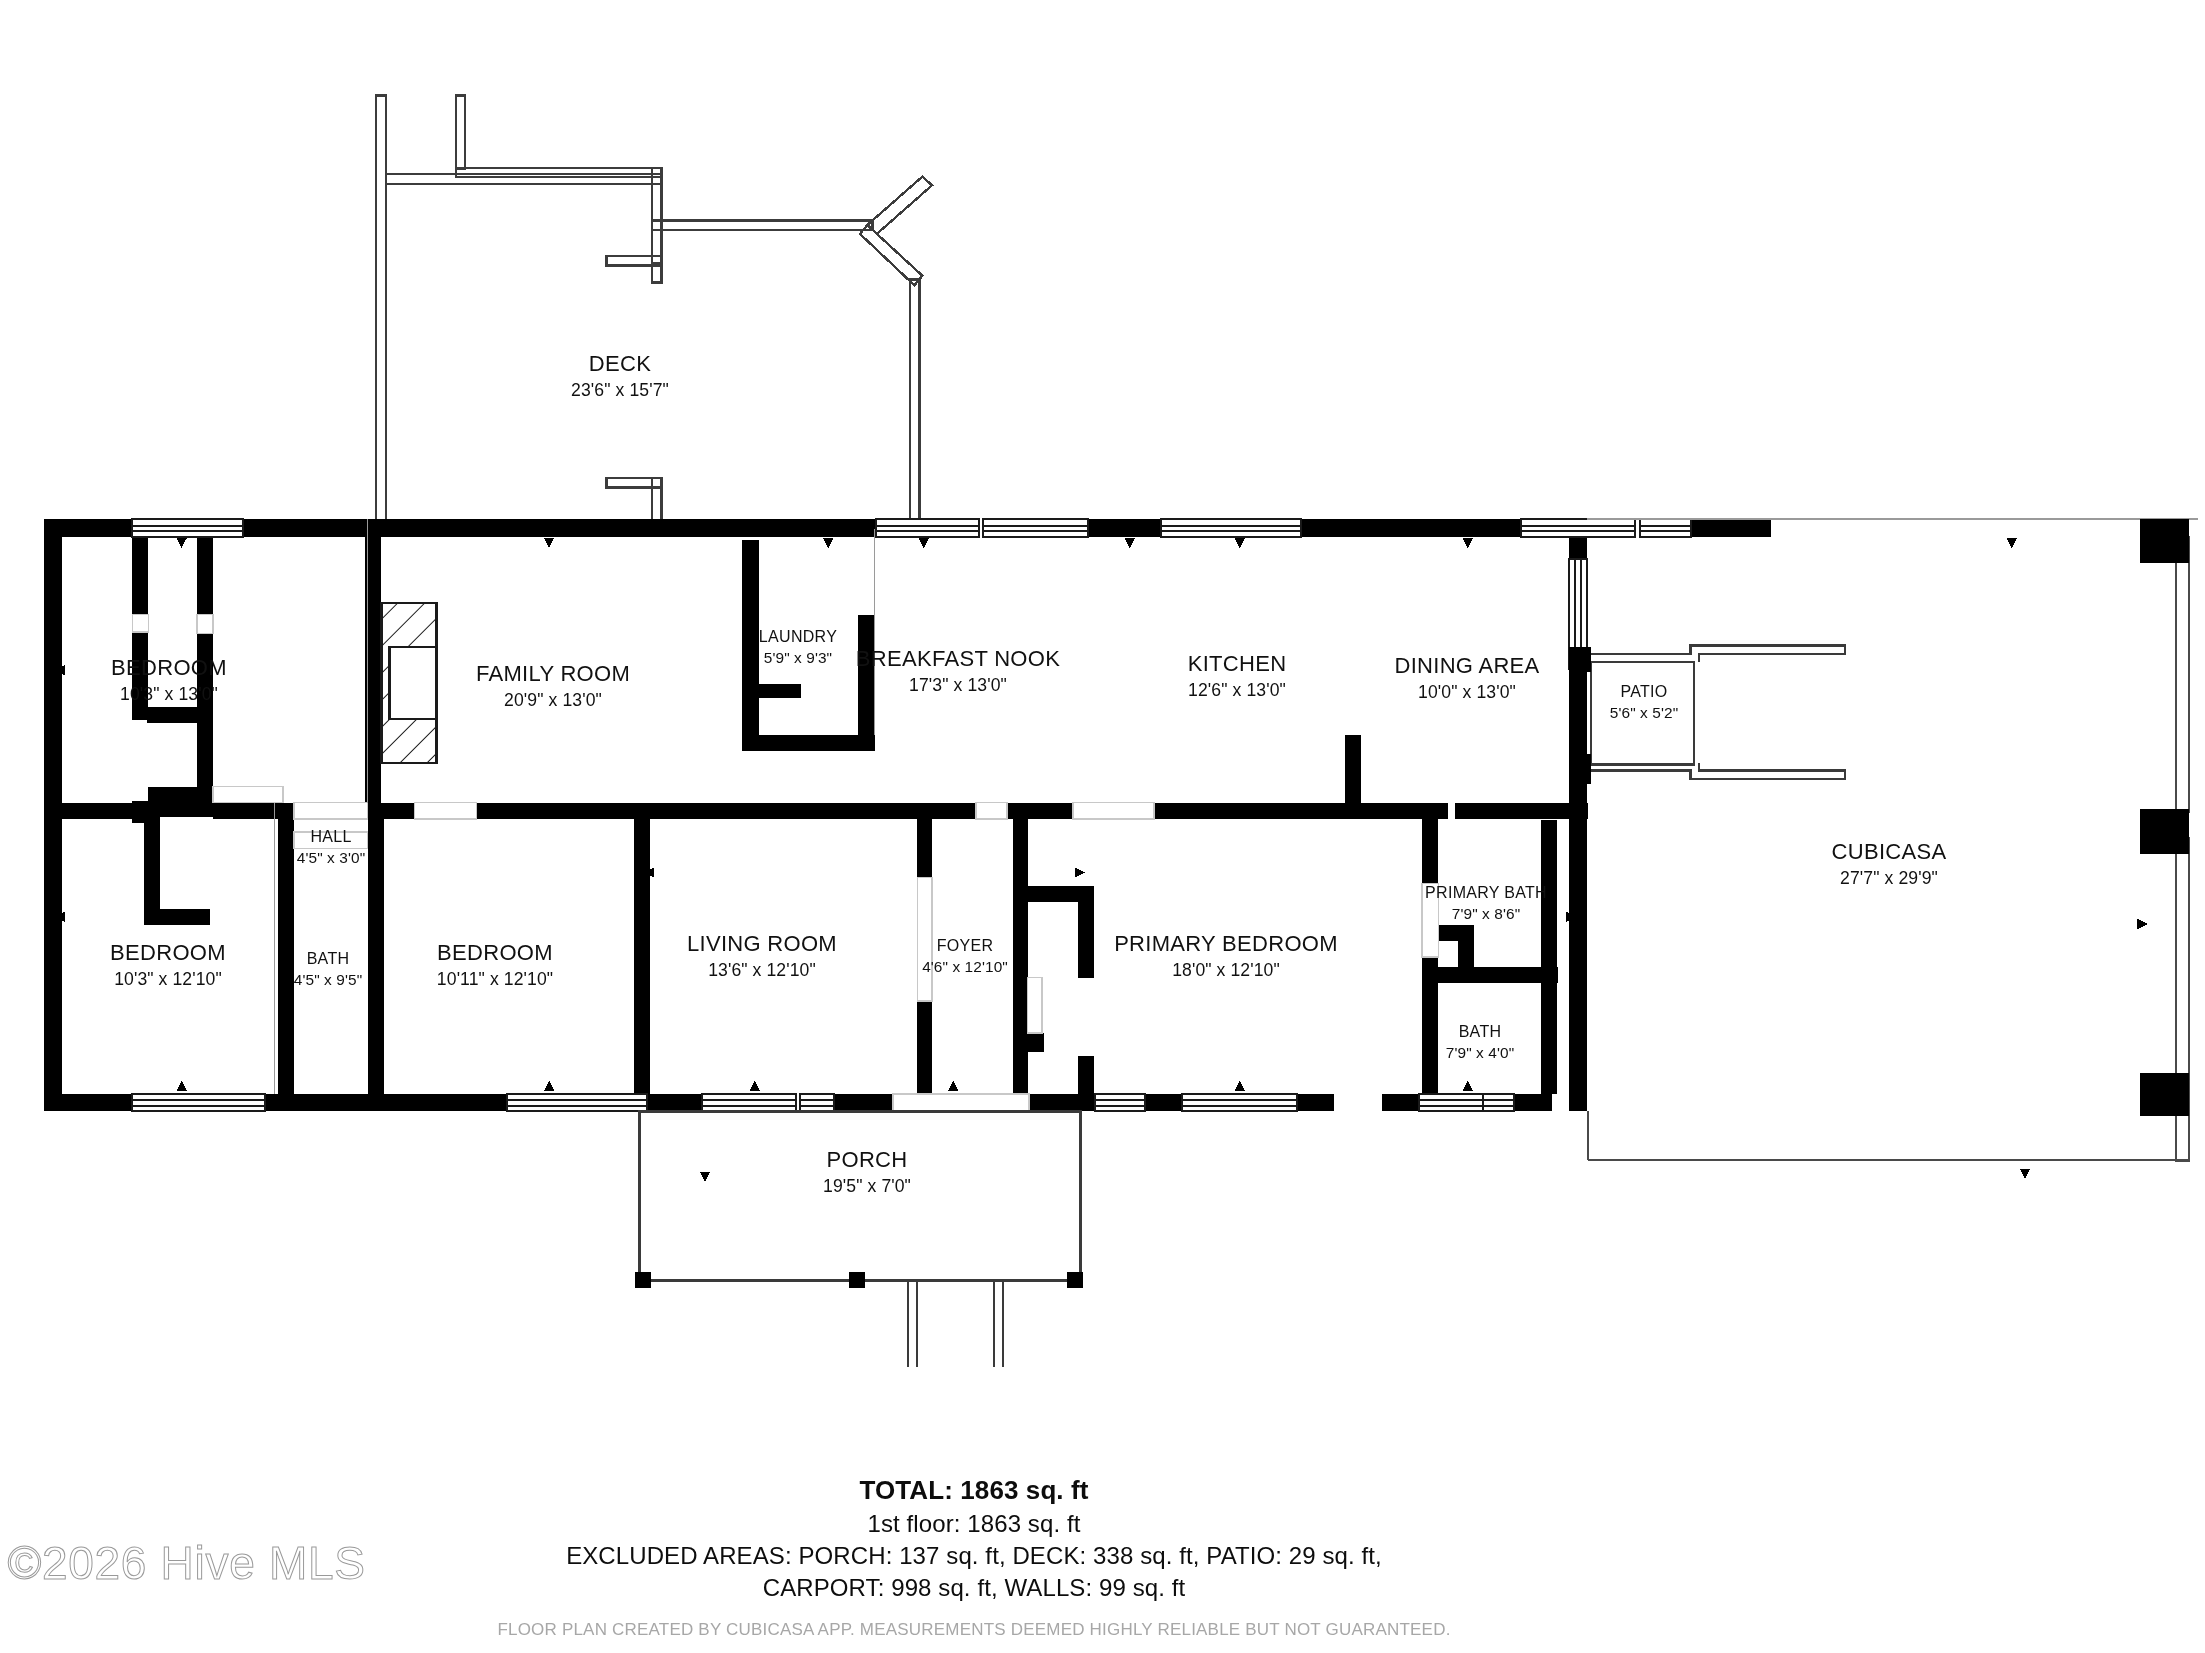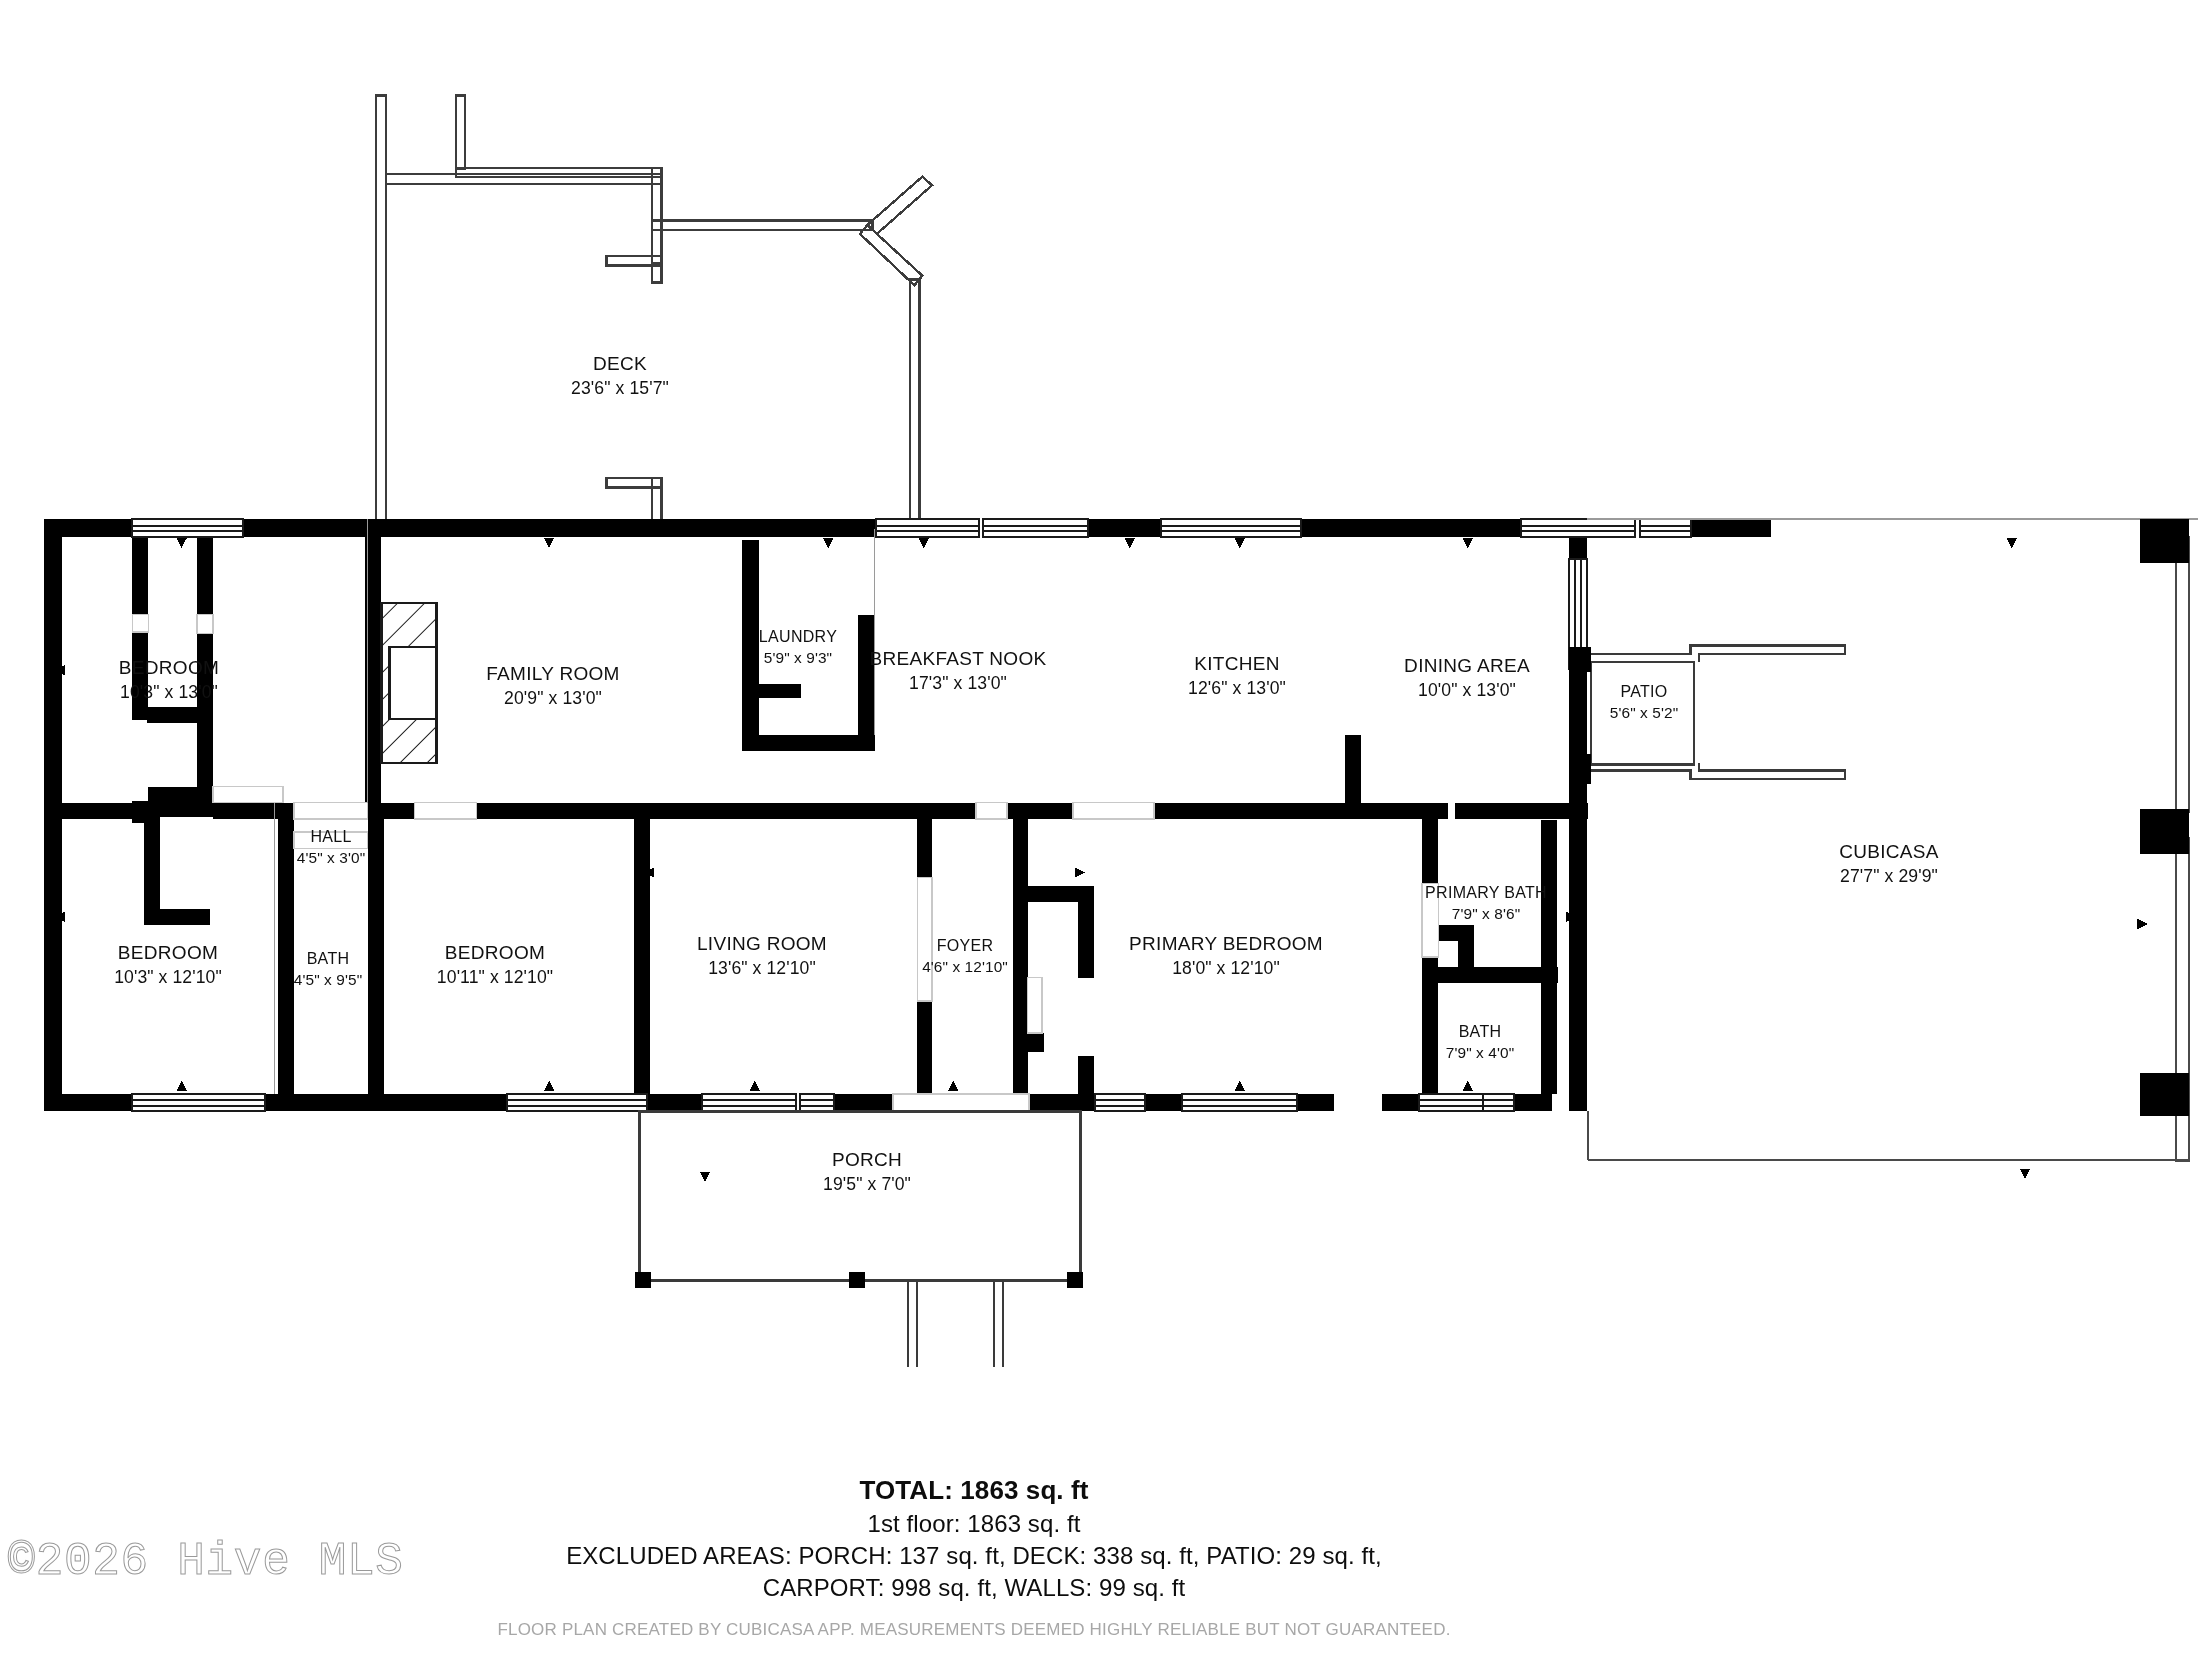--- a/index.html
+++ b/index.html
@@ -5,35 +5,35 @@
 <style>
   html,body{margin:0;padding:0;background:#ffffff;}
   body{width:2205px;height:1654px;position:relative;overflow:hidden;
        font-family:"Liberation Sans","DejaVu Sans",sans-serif;}
 
   #plan{position:absolute;left:0;top:0;width:2205px;height:1654px;}
 
   
   .rlabel{position:absolute;text-align:center;color:#111;line-height:1.30;
           white-space:nowrap;transform:translate(-50%,-50%);}
-  .rlabel .nm{display:block;font-size:19px;letter-spacing:0.3px;}
+  .rlabel .nm{display:block;font-size:22px;letter-spacing:0.3px;}
   .rlabel .dm{display:block;font-size:17.6px;letter-spacing:0.1px;}
   .rlabel.sm .nm{font-size:16px;}
   .rlabel.sm .dm{font-size:15.4px;}
 
   
   #footer{position:absolute;left:0;top:1474px;width:1948px;text-align:center;color:#0d0d0d;}
   #footer .tot{font-size:26px;font-weight:bold;letter-spacing:0.1px;line-height:1.30;}
   #footer .ln{font-size:24px;line-height:1.33;letter-spacing:0.1px;}
   #footer .disc{margin-top:16px;font-size:17px;color:#a7a7a7;letter-spacing:0.2px;}
 
   
   #wm{position:absolute;left:7.4px;top:1536px;font-size:46px;letter-spacing:0.7px;
       color:transparent;-webkit-text-stroke:1px rgba(70,70,70,.55);
-      font-family:Liberation Mono, monospace;}
+      font-family:Liberation Sans, sans-serif;}
 </style>
 </head>
 <body>
 
 <div id="plan">
 
 <svg width="2205" height="1654" viewBox="0 0 3000 2250" xmlns="http://www.w3.org/2000/svg" shape-rendering="crispEdges">
 
   <g fill="none" stroke="#3c3c3c" stroke-width="3.2">
 

